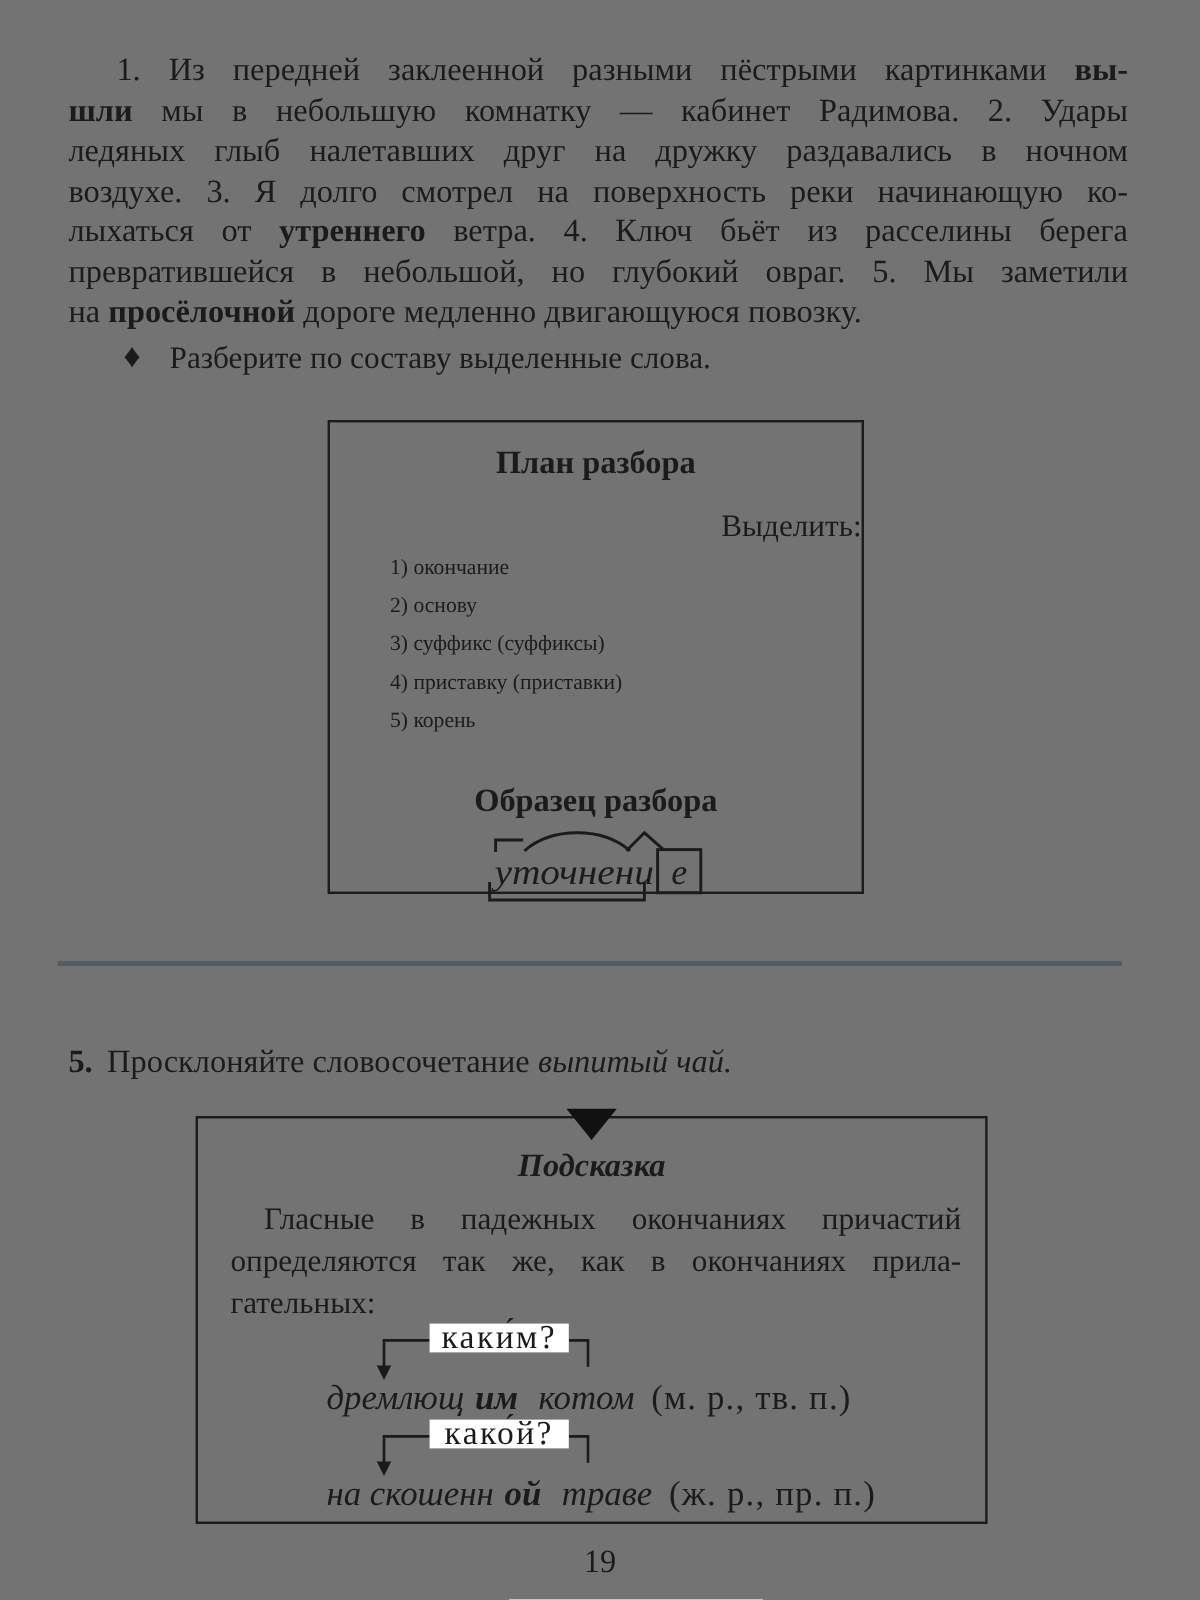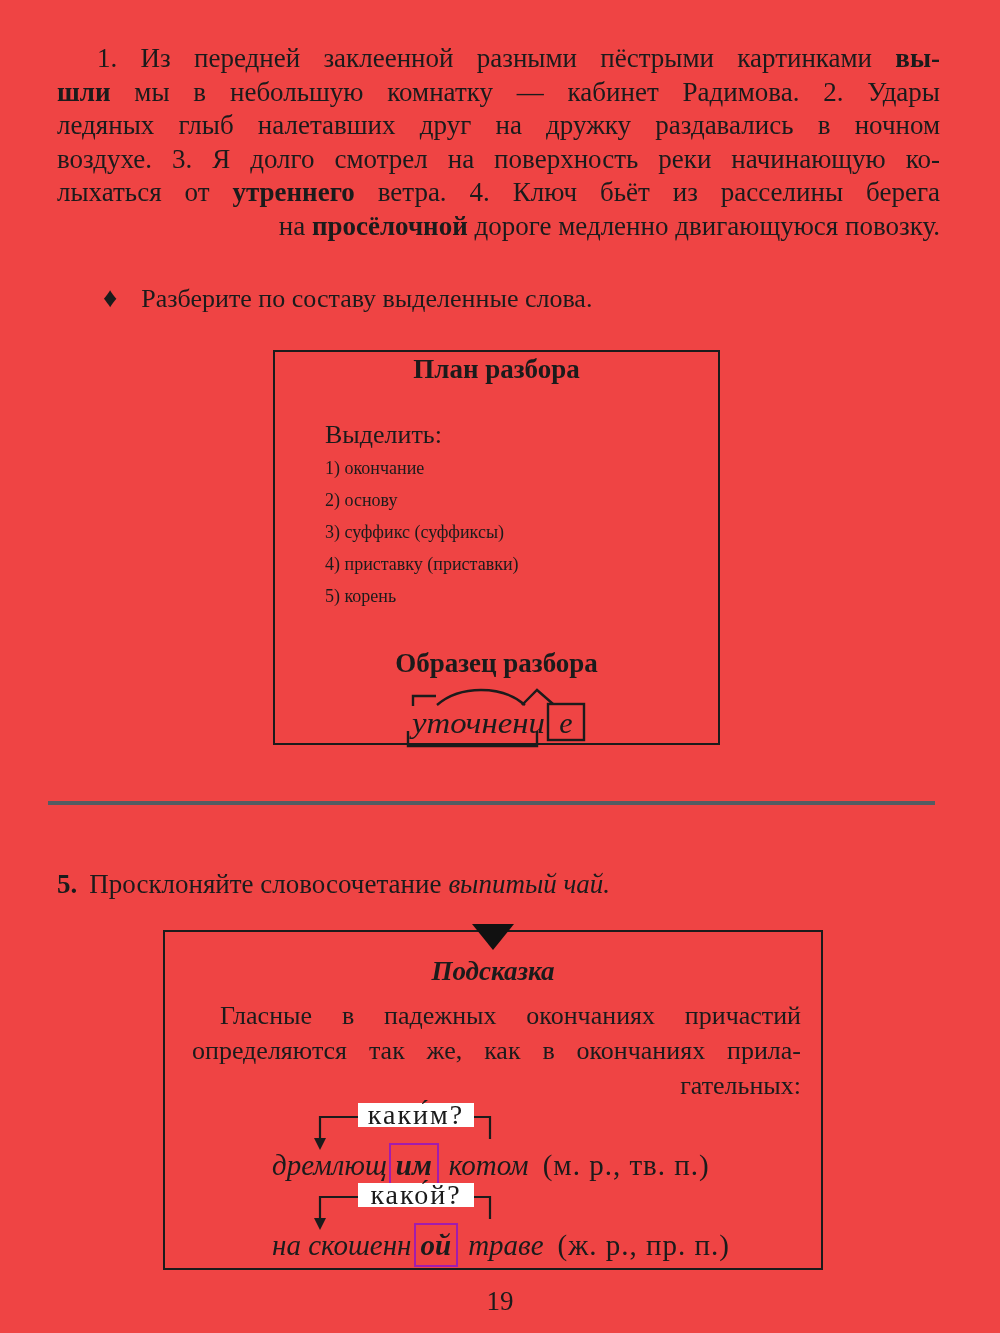--- a/index.html
+++ b/index.html
@@ -3,31 +3,31 @@
 <meta charset="utf-8">
 <style>
   html,body{margin:0;padding:0;background:#ffffff;}
   .page{
     position:relative; width:1000px; height:1333px; background:#ffffff;
     font-family:"Liberation Serif","DejaVu Serif",serif; color:#1b1b1b;
     overflow:hidden;
   }
   
   .intro{position:absolute; left:57px; top:42px; width:883px; font-size:27px; line-height:33.5px;}
-  .pline{white-space:normal;text-align:right;}
+  .pline{white-space:normal;}
   .pline.j{text-align:justify; text-align-last:justify;}
   .pline.ind{text-indent:40px;}
   .pline b{font-weight:700;}
   
   .bullet-row{position:absolute; left:103px; top:283px; display:flex; align-items:flex-start; gap:24px; font-size:26px; line-height:32px;}
   .diamond{font-size:28px; line-height:30px;}
   
   .plan-box{position:absolute; left:273px; top:350px; width:443px; height:391px; border:2px solid #1b1b1b;}
-  .box-title{margin-top:0; text-align:center; font-size:27px; font-weight:700; line-height:34px;}
-  .plan-lead{margin-top:32px; padding-left:50px; font-size:26px; line-height:34px;}
+  .box-title{margin-top:16px; text-align:center; font-size:27px; font-weight:700; line-height:34px;}
+  .plan-lead{margin-top:20px; padding-left:50px; font-size:26px; line-height:34px;text-align:right;}
   .plan-items{padding-left:50px; font-size:18px; line-height:32px;}
   .sample-title{margin-top:34px; text-align:center; font-size:27px; font-weight:700; line-height:34px;}
   .diagram-wrap{margin:2px auto 0; width:190px;}
   .diagram-wrap svg{display:block;}
   .morpheme{stroke:#1b1b1b; stroke-width:2.4; fill:none;}
   .svg-word{font-family:"Liberation Serif","DejaVu Serif",serif; font-style:italic; font-size:30px; fill:#1b1b1b;}
   
   .rule{position:absolute; left:48px; top:801px; width:887px; height:4px; background:#545c62;}
   
   .ex5{position:absolute; left:57px; top:868px; font-size:27px; line-height:33px;}
@@ -41,38 +41,39 @@
   .hint-par{margin-top:10px; padding:0 20px 0 27px; font-size:26px; line-height:35px;}
   .hint-par .pline.ind{text-indent:28px;}
   
   .example{position:relative; width:442px; margin:0 auto; height:80px;}
   .q-label{position:absolute; top:0; left:86px; width:116px; text-align:center;
     font-size:28px; letter-spacing:2px; background:#fff; z-index:2; line-height:24px;}
   .bracket{position:absolute; top:2px; left:0; z-index:1;}
   .bracket .ln{stroke:#1b1b1b; stroke-width:2.2; fill:none;}
   .bracket .head{fill:#1b1b1b; stroke:none;}
   .word-row{position:absolute; top:40px; left:0; white-space:nowrap; font-size:29px; font-style:italic; line-height:36px;}
-  .ending-box{display:inline-block; border:2px solid #a21caf; padding:4px 5px; margin-left:2px;
+  .ending-box{display:inline-block; border:2px solid #737373; padding:4px 5px; margin-left:2px;
     font-weight:700; font-style:italic; line-height:32px;}
   .word-end{margin-left:10px;}
   .gnote{font-style:normal; margin-left:14px; letter-spacing:1px;text-align:right;}
   
   .page-num{position:absolute; left:0; top:1286px; width:100%; text-align:center; font-size:27px;}
 </style>
 </head>
 <body>
 
-<div class="page" style="background: #ef4444; color: rgb(27, 27, 27);">
+<div class="page" style="background: #737373; color: rgb(27, 27, 27);">
 
   <div class="intro" id="intro-lines">
       <div class="pline j ind"><span>1. Из передней заклеенной разными пёстрыми картинками </span><b>вы-</b></div>
       <div class="pline j"><b>шли</b><span> мы в небольшую комнатку — кабинет Радимова. 2. Удары</span></div>
       <div class="pline j"><span>ледяных глыб налетавших друг на дружку раздавались в ночном</span></div>
       <div class="pline j"><span>воздухе. 3. Я долго смотрел на поверхность реки начинающую ко-</span></div>
       <div class="pline j"><span>лыхаться от </span><b>утреннего</b><span> ветра. 4. Ключ бьёт из расселины берега</span></div>
+      <div class="pline j"><span>превратившейся в небольшой, но глубокий овраг. 5. Мы заметили</span></div>
       <div class="pline"><span>на </span><b>просёлочной</b><span> дороге медленно двигающуюся повозку.</span></div>
     </div>
 
   <div class="bullet-row">
     <span class="diamond">♦</span>
     <span>Разберите по составу выделенные слова.</span>
   </div>
 
   <div class="plan-box">
     <div class="box-title">План разбора</div>

